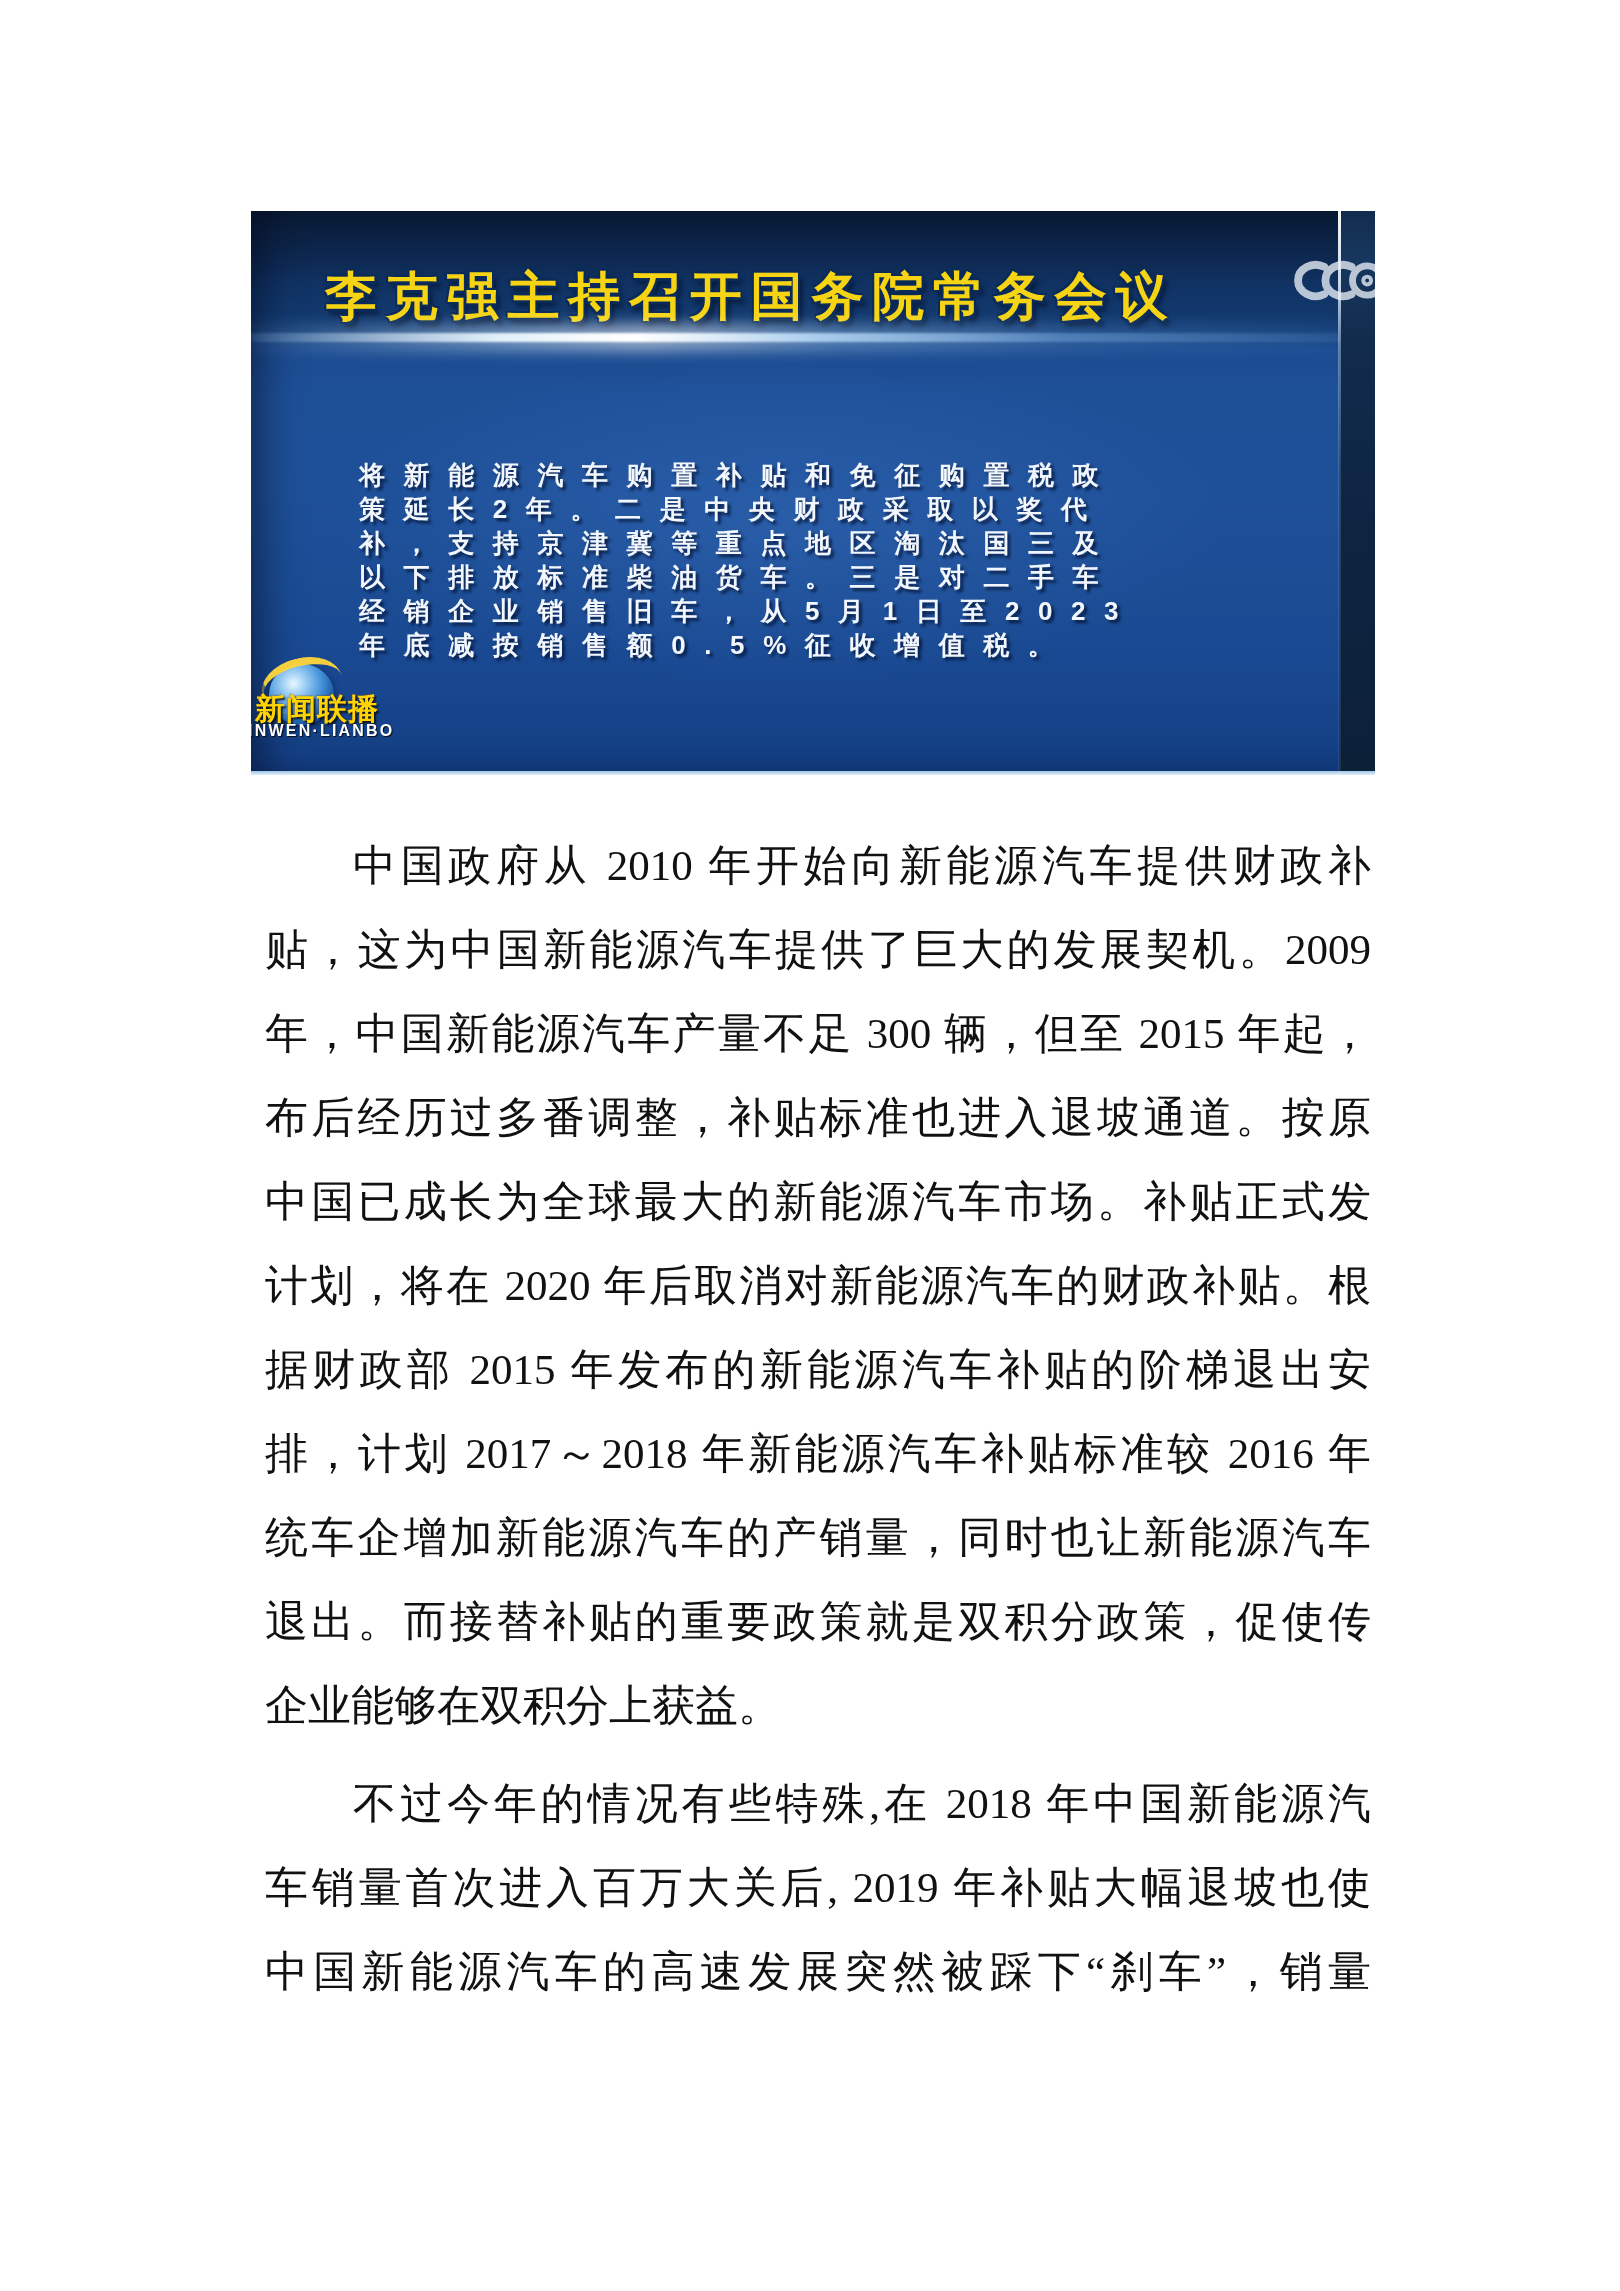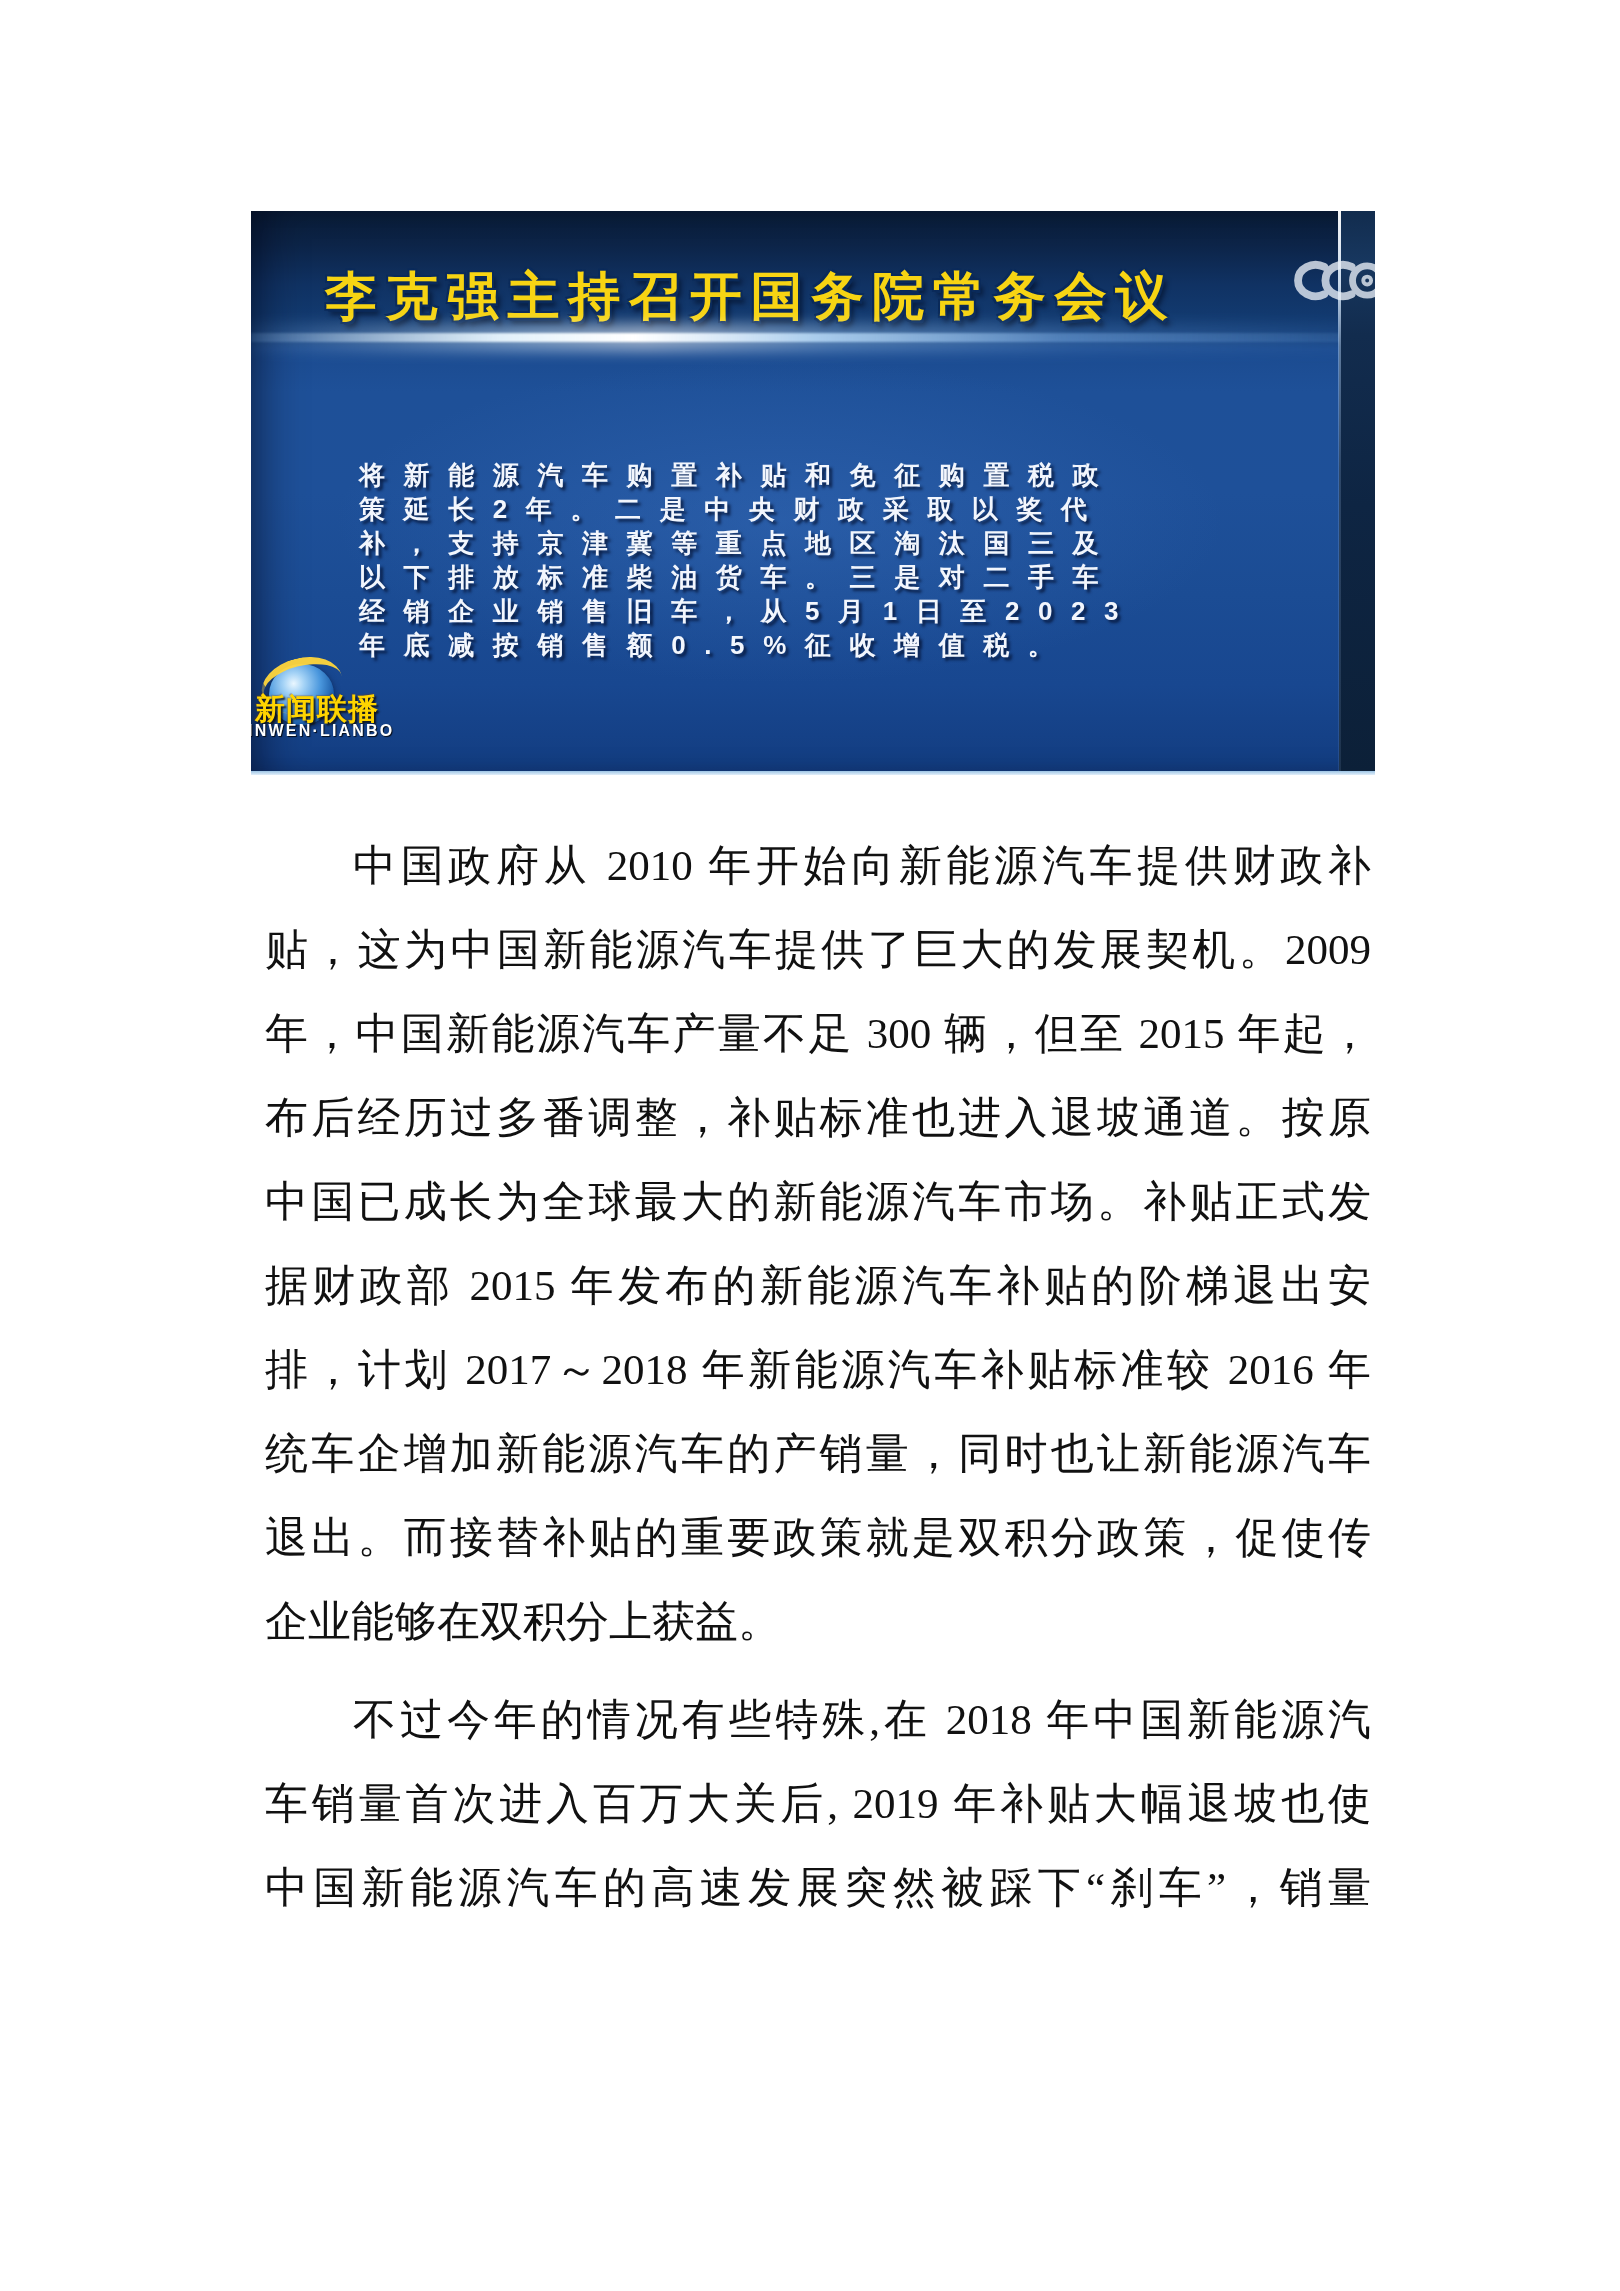--- a/index.html
+++ b/index.html
@@ -134,20 +134,21 @@
     <div class="bottom-line"></div>
   </figure>
 
   <div class="article">
     <div class="paragraph" id="para-1">
         <div class="body-line">中国政府从 2010 年开始向新能源汽车提供财政补</div>
         <div class="body-line">贴，这为中国新能源汽车提供了巨大的发展契机。2009</div>
         <div class="body-line">年，中国新能源汽车产量不足 300 辆，但至 2015 年起，</div>
         <div class="body-line">布后经历过多番调整，补贴标准也进入退坡通道。按原</div>
         <div class="body-line">中国已成长为全球最大的新能源汽车市场。补贴正式发</div>
+        <div class="body-line">计划，将在 2020 年后取消对新能源汽车的财政补贴。根</div>
         <div class="body-line">据财政部 2015 年发布的新能源汽车补贴的阶梯退出安</div>
         <div class="body-line">排，计划 2017～2018 年新能源汽车补贴标准较 2016 年</div>
         <div class="body-line">统车企增加新能源汽车的产销量，同时也让新能源汽车</div>
         <div class="body-line">退出。而接替补贴的重要政策就是双积分政策，促使传</div>
         <div class="body-line">企业能够在双积分上获益。</div>
       </div>
     <div class="paragraph" id="para-2">
         <div class="body-line">不过今年的情况有些特殊,在 2018 年中国新能源汽</div>
         <div class="body-line">车销量首次进入百万大关后, 2019 年补贴大幅退坡也使</div>
         <div class="body-line">中国新能源汽车的高速发展突然被踩下“刹车”，销量</div>

